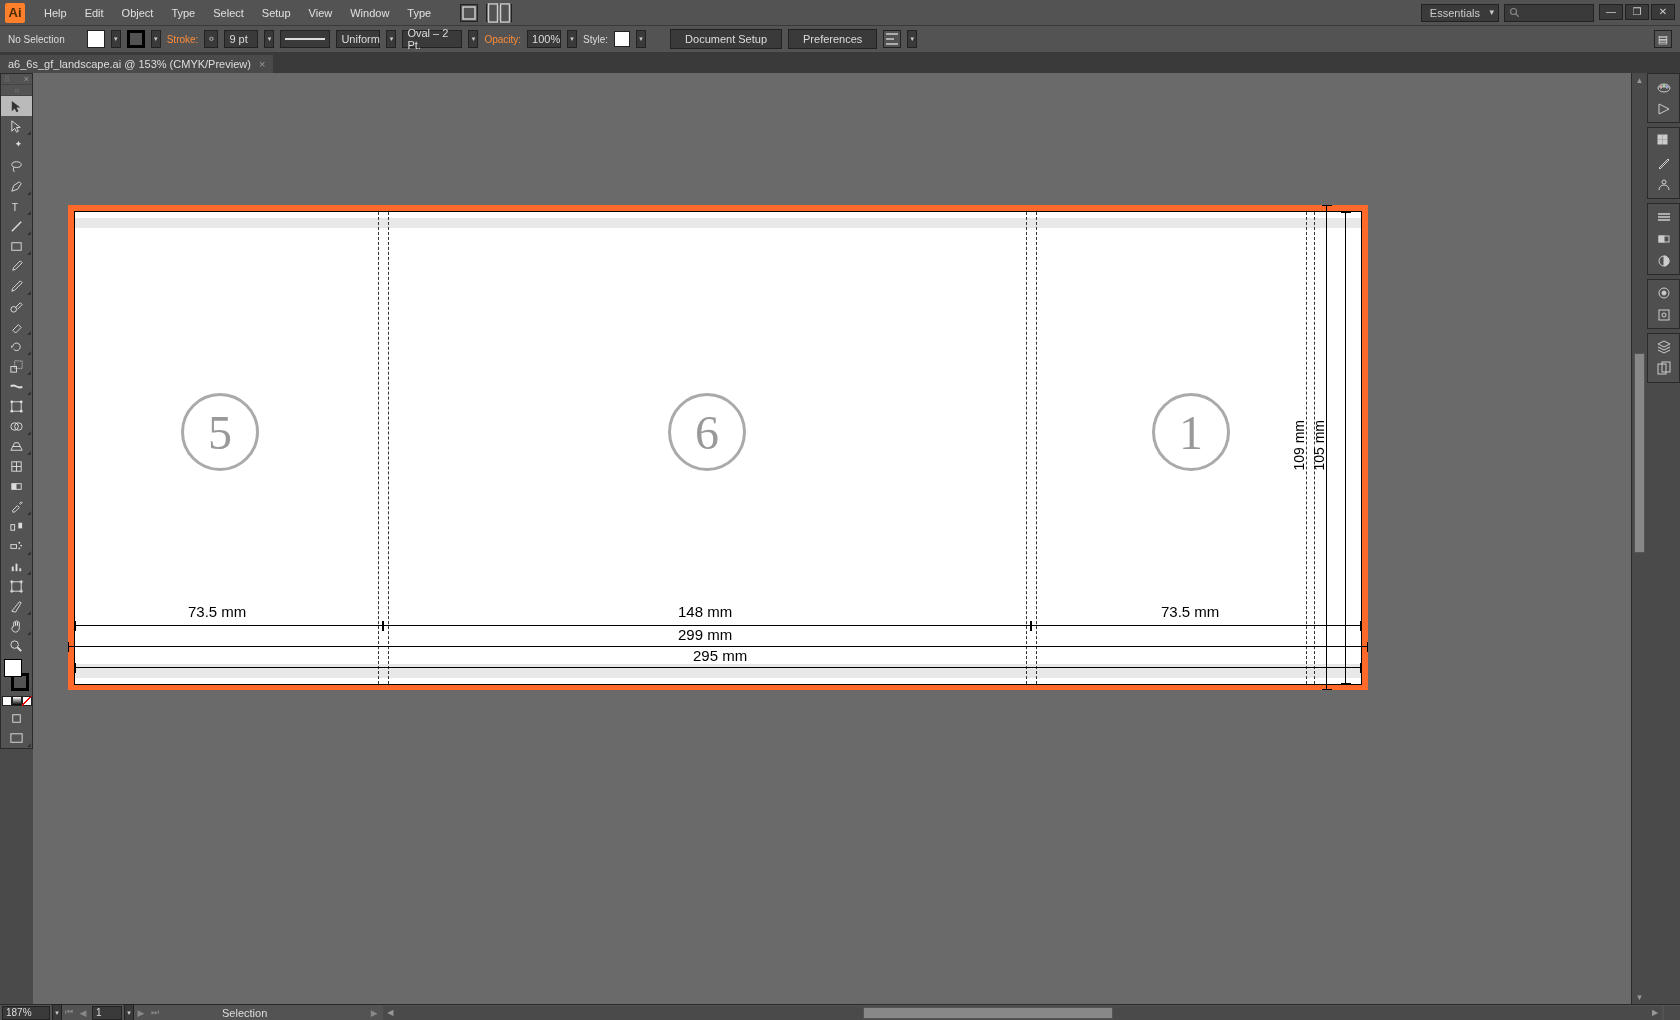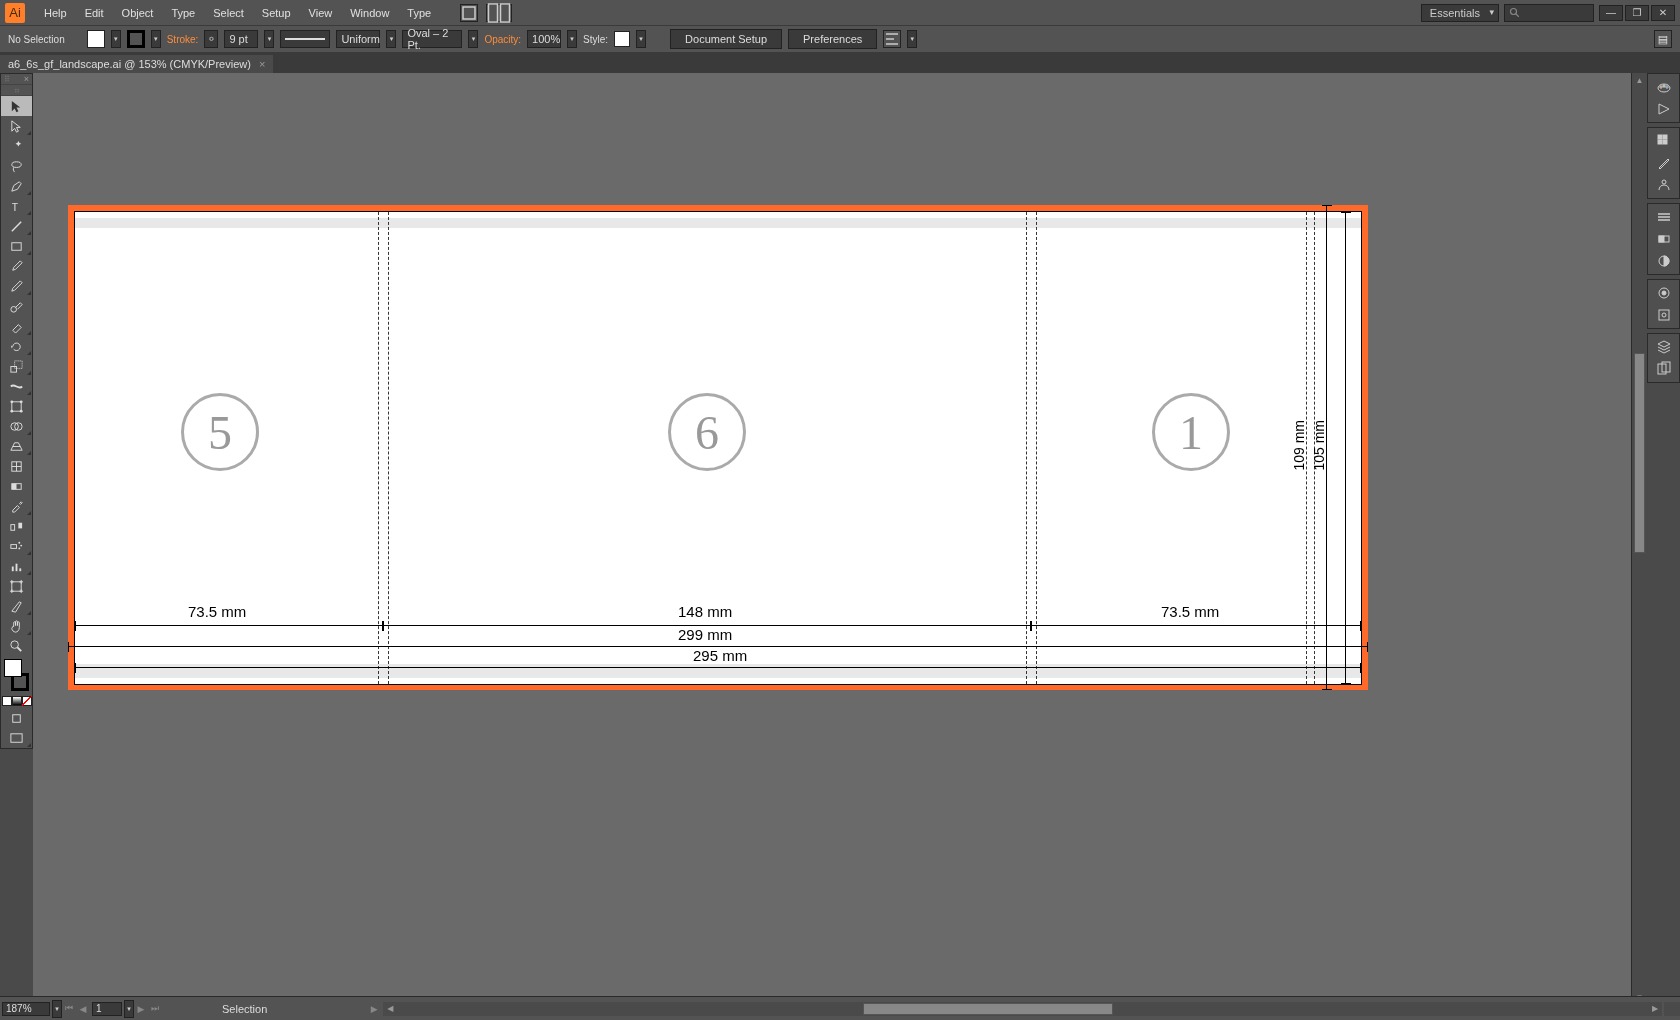--- a/index.html
+++ b/index.html
@@ -1,22 +1,22 @@
 <!DOCTYPE html>
 <html><head>
 <meta charset="utf-8">
 <style>
 *{margin:0;padding:0;box-sizing:border-box;font-family:Tahoma,Arial,sans-serif;font-size:11px;user-select:none}
 body{width:1680px;height:1020px;background:#4a4a4a;overflow:hidden;position:relative}
 
 
 .menubar{height:25px;background:#535353;display:flex;align-items:center;padding:0 5px;color:#e0e0e0}
-.ai-logo{width:20px;height:20px;background:#ff7f2a;color:#4a2a00;display:flex;align-items:center;justify-content:center;font-weight:normal;font-size:13px;margin-right:10px;border-radius:2px}
+.ai-logo{width:20px;height:20px;background:#ff7f2a;color:#4a2a00;display:flex;align-items:center;justify-content:center;font-weight:bold;font-size:13px;margin-right:10px;border-radius:2px}
 .menu-item{padding:4px 9px;cursor:pointer}
-.menubar-right{margin-left:auto;display:flex;align-items:center;gap:5px}
+.menubar-right{margin-left:auto;display:flex;gap:5px}
 .workspace-dd{background:#3a3a3a;border:1px solid #222;padding:2px 18px 2px 8px;color:#ccc;position:relative}
 .workspace-dd::after{content:"▾";position:absolute;right:4px;top:2px;font-size:9px}
 .search-box{width:90px;height:18px;background:#3a3a3a;border:1px solid #222;display:flex;align-items:center;padding:0 4px}
 .search-box svg{width:12px;height:12px;fill:#888}
 .win-btns{display:flex;gap:2px}
 .win-btn{width:24px;height:16px;background:#3a3a3a;border:1px solid #222;display:flex;align-items:center;justify-content:center;color:#ccc;font-size:10px;cursor:pointer}
 
 
 .controlbar{height:28px;background:#535353;border-top:1px solid #3a3a3a;border-bottom:1px solid #3a3a3a;display:flex;align-items:center;padding:0 8px;color:#e0e0e0;gap:6px}
 .ctrl-label{color:#ddd;font-size:10px}
@@ -79,21 +79,21 @@
 .dock-grp{background:#4f4f4f;border:1px solid #2a2a2a;padding:2px 0}
 .dock-btn{width:31px;height:22px;display:flex;align-items:center;justify-content:center;color:#ccc;cursor:pointer}
 .dock-btn svg{width:16px;height:16px;fill:currentColor;stroke:currentColor}
 
 
 .vscroll{position:absolute;top:0;right:0;bottom:0;width:16px;background:#4a4a4a;border-left:1px solid #2a2a2a}
 .vscroll .arrow{height:14px;display:flex;align-items:center;justify-content:center;color:#999;font-size:8px}
 .vscroll .thumb{position:absolute;left:2px;right:2px;background:#888;border:1px solid #555}
 
 
-.statusbar{position:absolute;bottom:0;left:0;right:0;height:24px;background:#535353;display:flex;align-items:center;color:#ddd;border-top:1px solid #2a2a2a}
+.statusbar{position:absolute;bottom:0;left:0;right:0;height:16px;background:#535353;display:flex;align-items:center;color:#ddd;border-top:1px solid #2a2a2a}
 .zoom-box{width:48px;height:14px;background:#3a3a3a;border:1px solid #222;color:#ddd;padding:0 3px;display:flex;align-items:center;font-size:10px;margin:0 2px}
 .nav-btn{width:14px;height:14px;display:flex;align-items:center;justify-content:center;color:#888;font-size:9px;cursor:pointer}
 .hscroll{flex:1;height:14px;background:#4a4a4a;margin:0 2px;position:relative}
 .hscroll .hthumb{position:absolute;top:1px;bottom:1px;background:#888;border:1px solid #555}
 .hscroll .harrow{position:absolute;top:0;width:14px;height:14px;display:flex;align-items:center;justify-content:center;color:#999;font-size:8px}
 </style>
 </head>
 <body>
 
 <div class="menubar">

